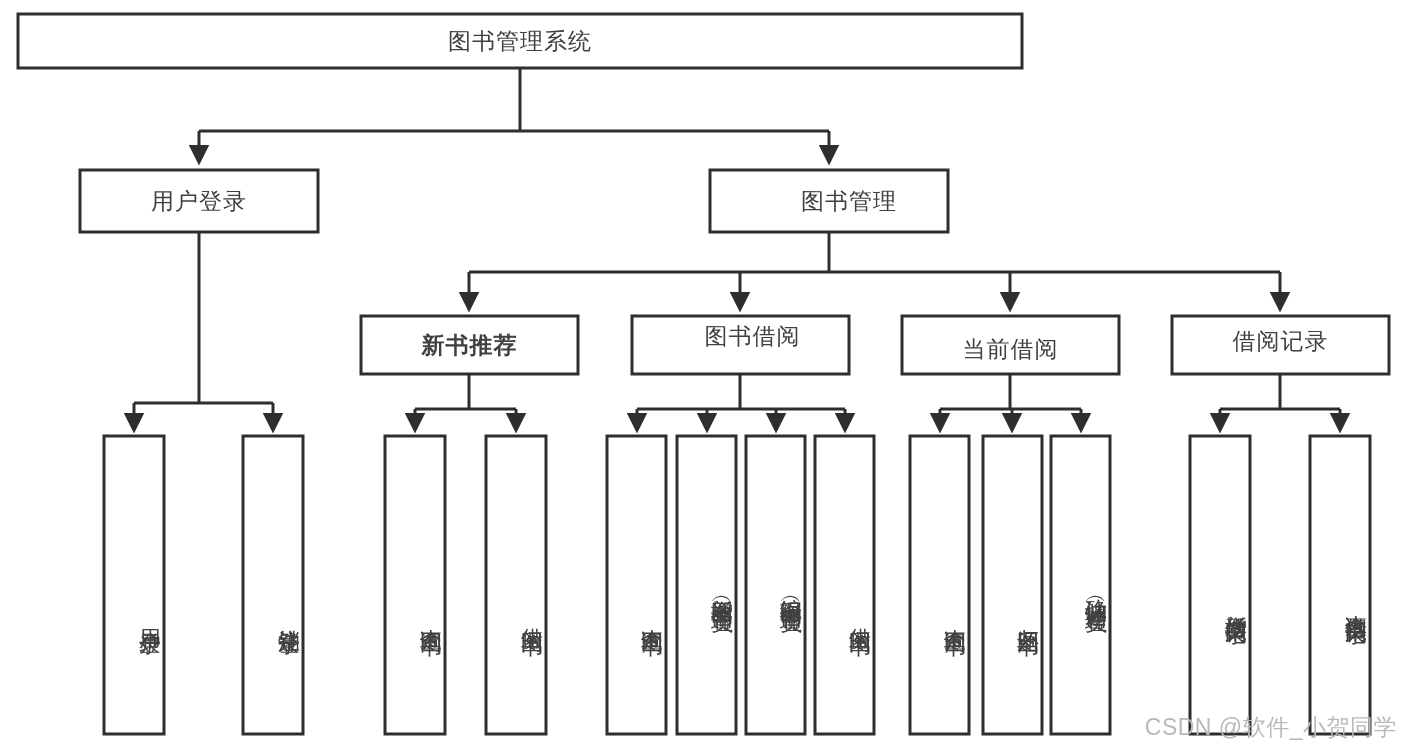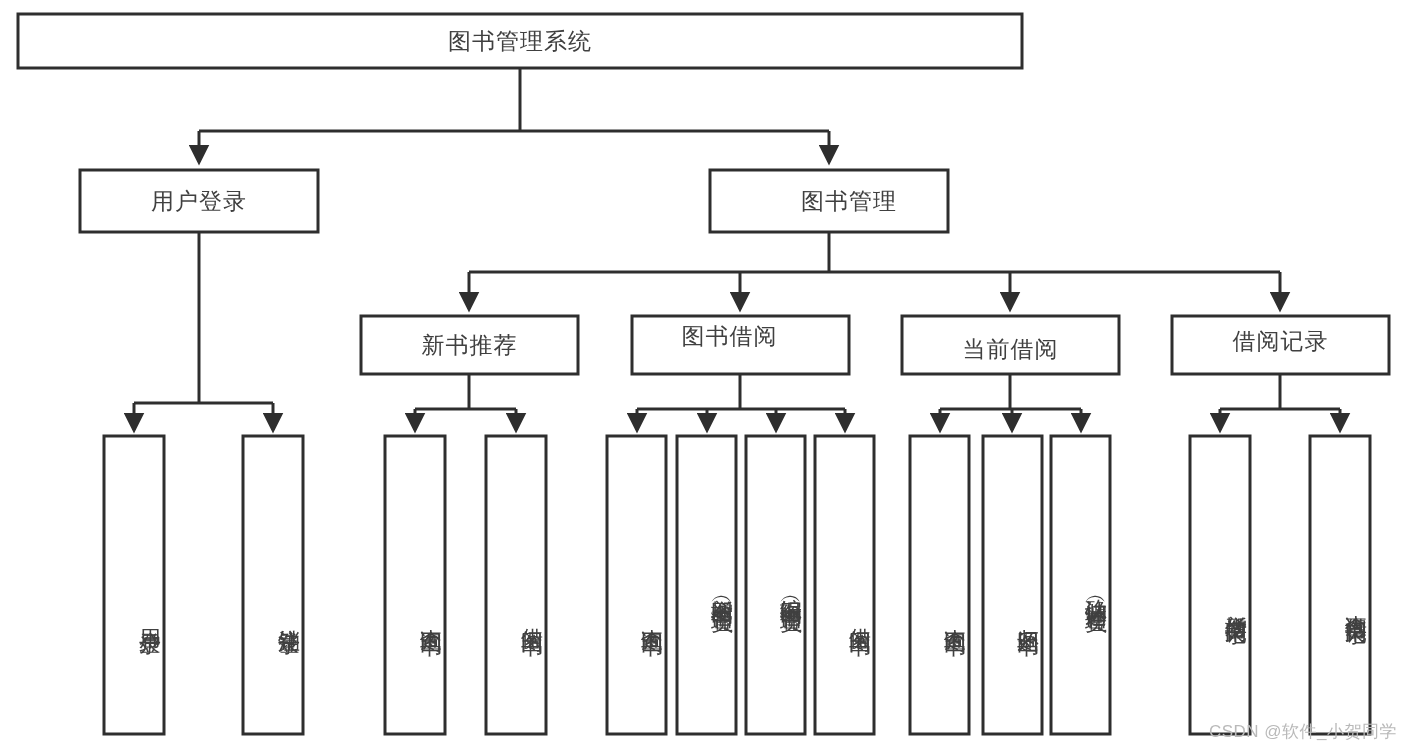--- a/index.html
+++ b/index.html
@@ -61,21 +61,21 @@
     letter-spacing: 2px;
     line-height: 1.25;
     align-items: flex-start;
     justify-content: center;
     padding-top: 6px;
   }
   .watermark {
     position: absolute;
     right: 8px;
     bottom: 4px;
-    font-size: 17px;
+    font-size: 23px;
     color: #b9b9b9;
     font-family: "Liberation Sans", "DejaVu Sans", sans-serif;
     white-space: nowrap;
     letter-spacing: 0.5px;
   }
 </style>
 </head>
 <body>
 
 <div id="diagram-root">
@@ -154,22 +154,22 @@
     <path class="connector" d="M 1220 409 L 1340 409"></path>
     <path class="connector" marker-end="url(#arrow)" d="M 1220 409 L 1220 430"></path>
     <path class="connector" marker-end="url(#arrow)" d="M 1340 409 L 1340 430"></path>
   </svg>
 
   <div class="node-label horizontal" style="left:18px; top:14px; width:1004px; height:54px;">图书管理系统</div>
 
   <div class="node-label horizontal" style="left:80px; top:170px; width:238px; height:62px;">用户登录</div>
   <div class="node-label horizontal" style="left:730px; top:170px; width:238px; height:62px;">图书管理</div>
 
-  <div class="node-label horizontal" style="left:361px; top:316px; width:217px; height:58px;">新书推荐</div>
-  <div class="node-label horizontal" style="left:621px; top:316px; width:217px; height:40px;">图书借阅</div>
+  <div class="node-label horizontal" style="left:361px; top:316px; width:217px; height:58px;font-weight:bold;">新书推荐</div>
+  <div class="node-label horizontal" style="left:644px; top:316px; width:217px; height:40px;">图书借阅</div>
   <div class="node-label horizontal" style="left:902px; top:320px; width:217px; height:58px;">当前借阅</div>
   <div class="node-label horizontal" style="left:1172px; top:316px; width:217px; height:50px;">借阅记录</div>
 
   <div class="node-label vertical" style="left:104px; top:490px; width:60px; height:244px;">用户登录</div>
   <div class="node-label vertical" style="left:243px; top:490px; width:60px; height:244px;">注销登录</div>
 
   <div class="node-label vertical" style="left:385px; top:490px; width:60px; height:244px;">查询图书</div>
   <div class="node-label vertical" style="left:486px; top:490px; width:60px; height:244px;">借阅图书</div>
 
   <div class="node-label vertical" style="left:607px; top:490px; width:59px; height:244px;">查询图书</div>

